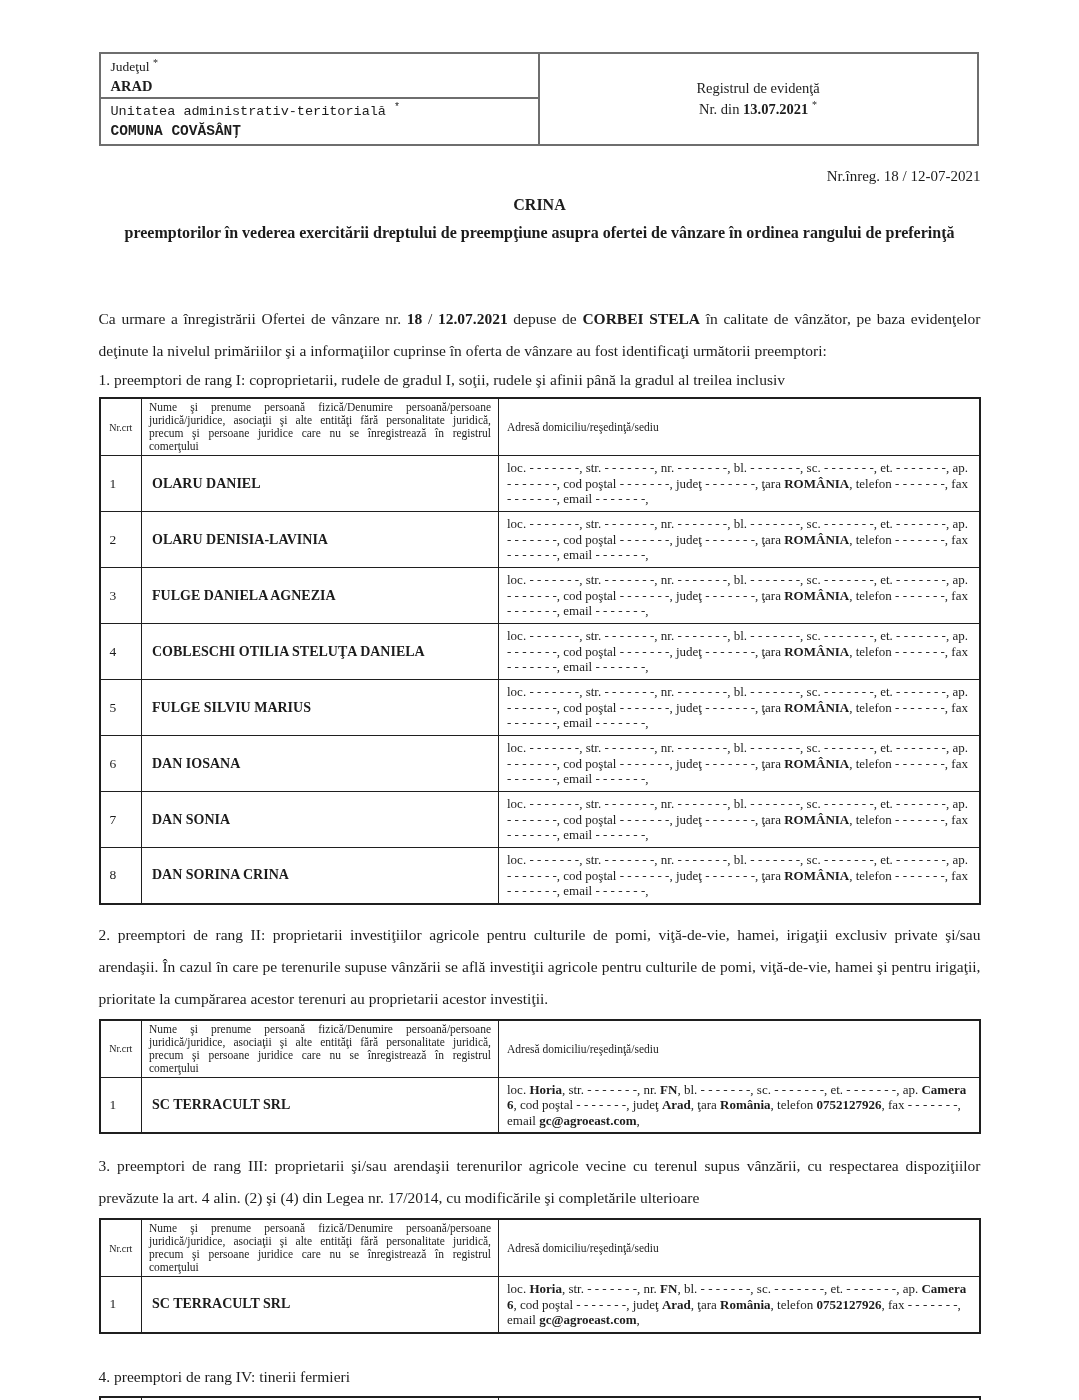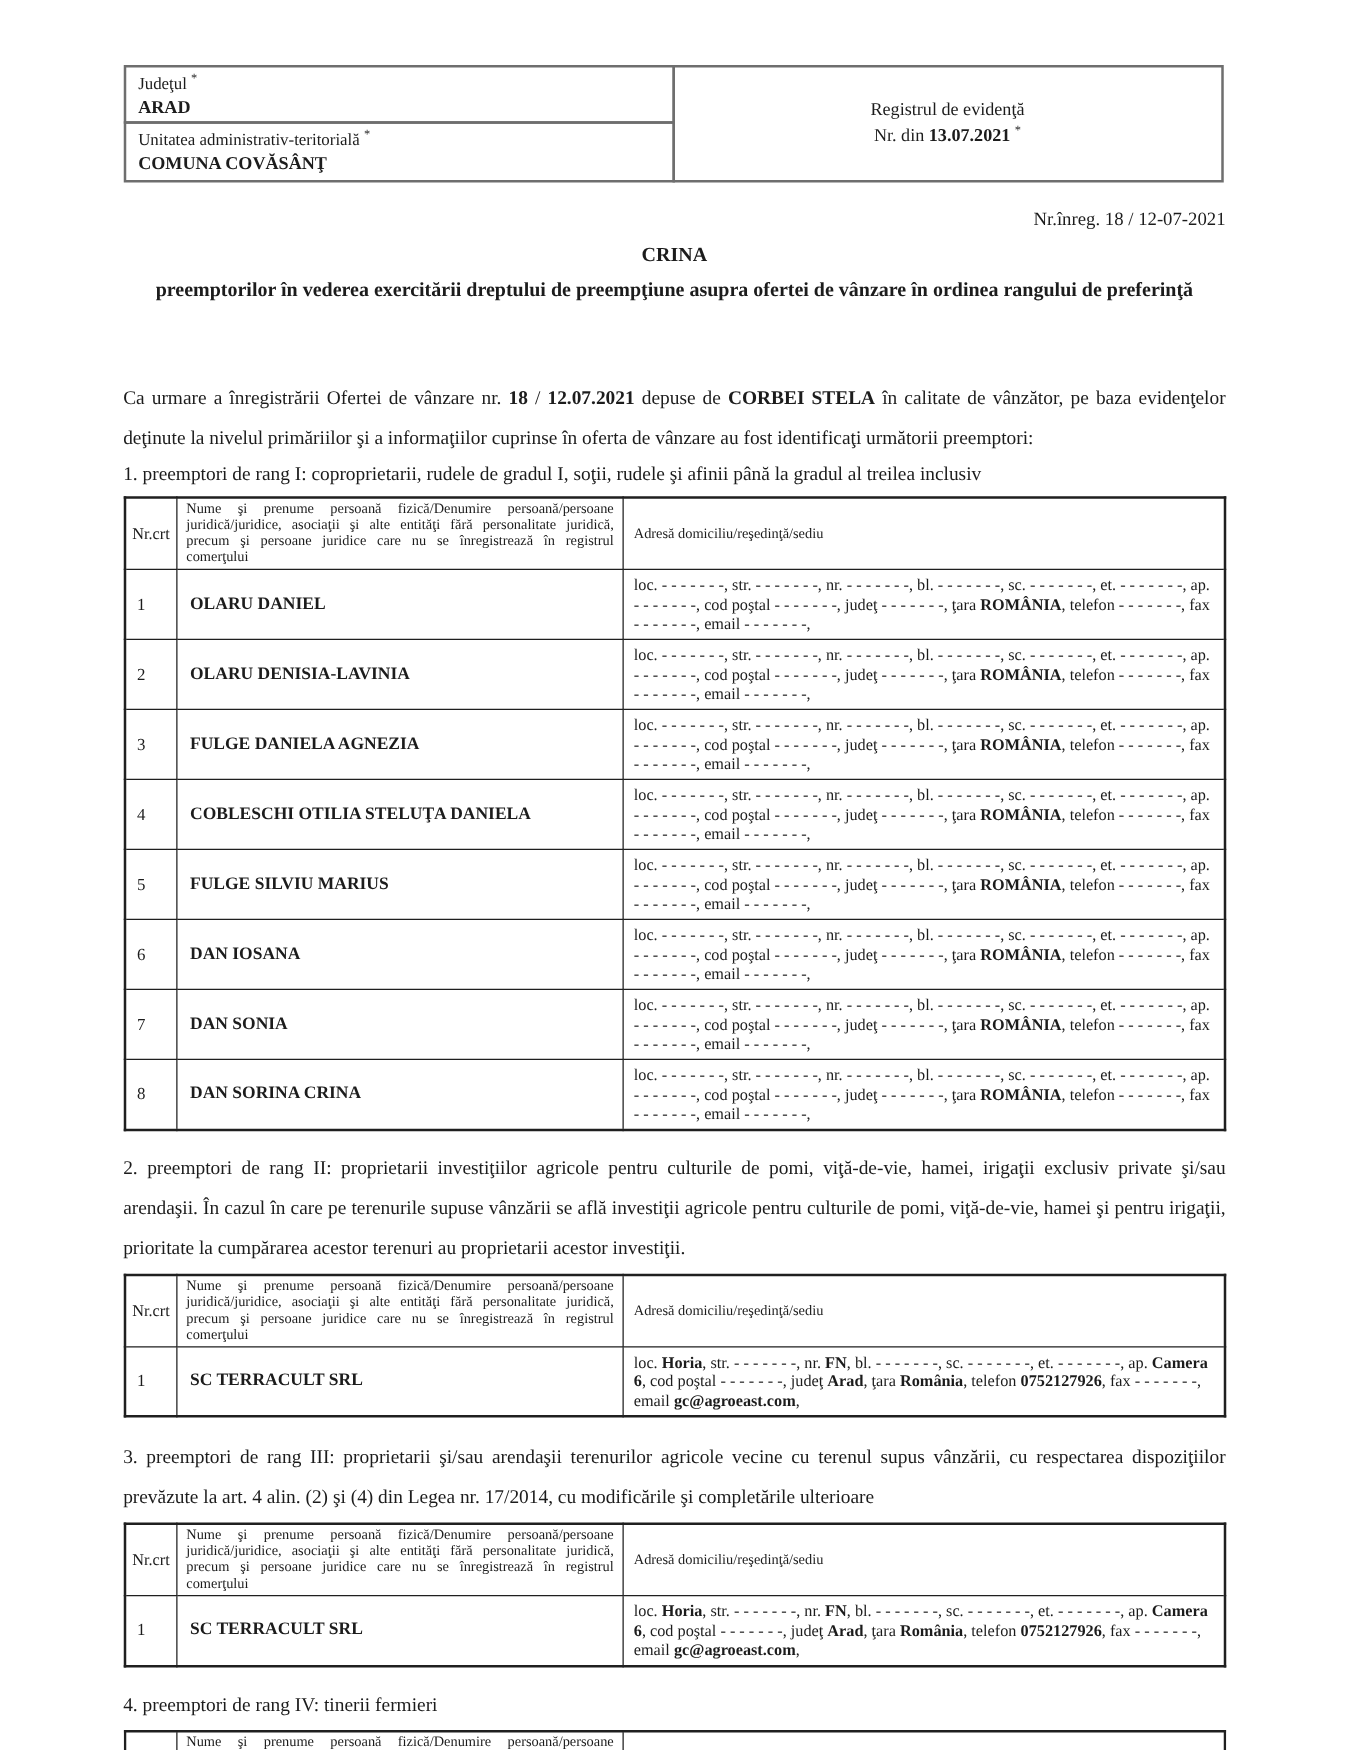--- a/index.html
+++ b/index.html
@@ -8,21 +8,21 @@
     font-family: "Liberation Serif", "DejaVu Serif", serif;
     color: #1c1c1c;
   }
   .content { width: 882px; margin: 0 auto; padding-top: 52px; position: relative; }
 
   
   .hdr { display: flex; }
   .hdr-left { width: 441px; }
   .hbox { border: 2px solid #6e6e6e; padding: 3px 10px; }
   .hbox1 { height: 47px; }
-  .hbox2 { height: 49px; margin-top: -2px; }
+  .hbox2 { height: 49px; margin-top: -2px; font-family: Liberation Mono, monospace; }
   .hbox .lbl { font-size: 13.5px; line-height: 19px; }
   .hbox .val { font-size: 14.5px; line-height: 20px; font-weight: bold; }
   .hdr-right {
     width: 441px; margin-left: -2px; height: 94px;
     border: 2px solid #6e6e6e;
     display: flex; flex-direction: column; justify-content: center; align-items: center;
     text-align: right; font-size: 14.5px; line-height: 21px;
   }
   sup.ast { font-size: 10px; vertical-align: super; line-height: 0; }
 
@@ -30,33 +30,33 @@
   .reg-line { margin-top: 20px; text-align: right; font-size: 15px; line-height: 20px; }
   .doc-title { margin-top: 8px; text-align: center; font-size: 16px; font-weight: bold; line-height: 22px; }
   .doc-subtitle { margin-top: 2px; text-align: center; font-size: 16px; font-weight: bold; line-height: 29px; }
 
   
   .para { font-size: 15.5px; line-height: 32px; text-align: justify; }
   .intro { margin-top: 56px; }
   .rank-heading { font-size: 15.5px; line-height: 26px; margin-bottom: 4px; text-align: left; }
   .p-after-table { margin-top: 14px; }
   .p3 { margin-top: 16px; }
-  .h4 { margin-top: 18px; }
+  .h4 { margin-top: 30px; }
 
   
   table.doc-table {
     width: 882px; table-layout: fixed; border-collapse: collapse;
     border: 2px solid #1f1f1f; margin-top: 2px;
   }
   table.doc-table th, table.doc-table td {
     border: 1px solid #1f1f1f; vertical-align: middle; overflow: hidden;
   }
   tr.hrow { height: 44px; }
   tr.drow { height: 56px; }
-  th.th-nr { font-size: 13px; font-weight: normal; text-align: center; padding: 2px; }
+  th.th-nr { font-size: 10px; font-weight: normal; text-align: center; padding: 2px; }
   th.th-name { font-size: 11.5px; font-weight: normal; text-align: justify; line-height: 13px; padding: 2px 7px; }
   th.th-addr { font-size: 11.5px; font-weight: normal; text-align: left; padding: 2px 8px; }
   td.td-nr { font-size: 13.5px; padding-left: 9px; }
   td.td-name { font-size: 14px; font-weight: bold; padding-left: 10px; }
   td.td-addr { font-size: 13px; line-height: 15.5px; padding: 4px 8px; }
   td.td-addr b, .rich b { font-weight: bold; }
 
   .clip-partial { margin-top: 6px; height: 17px; overflow: hidden; }
 </style>
 </head>

